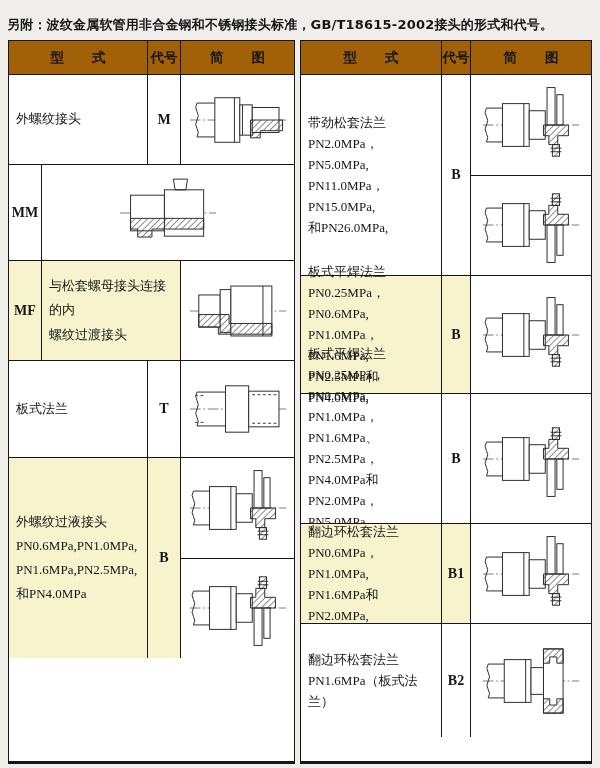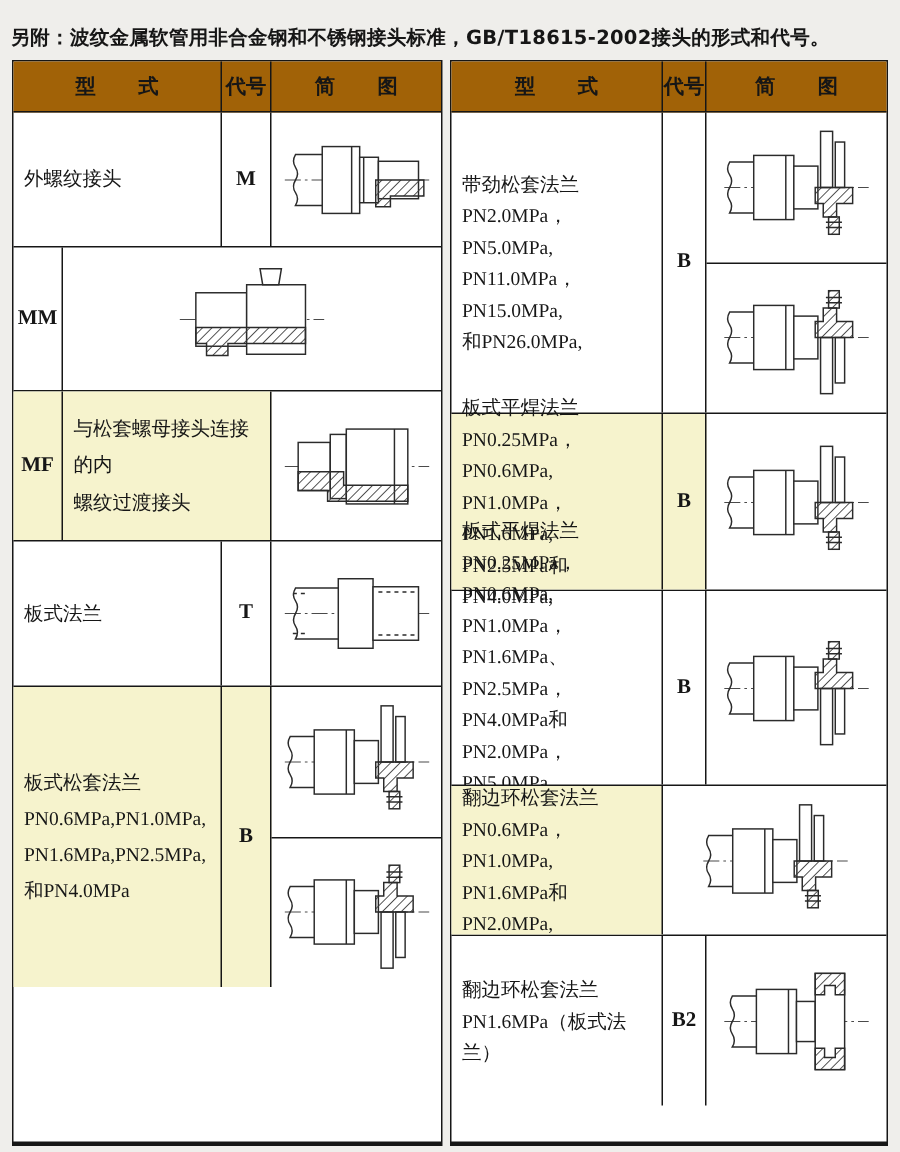--- a/index.html
+++ b/index.html
@@ -145,21 +145,21 @@
           <rect stroke="#2b2b2b" stroke-width="1.1" fill="#fff" x="68" y="26" width="34" height="40"></rect>
           <line stroke="#2b2b2b" stroke-width="1.1" fill="none" x1="72" y1="30" x2="100" y2="30" stroke-dasharray="3 3"></line>
           <line stroke="#2b2b2b" stroke-width="1.1" fill="none" x1="72" y1="62" x2="100" y2="62" stroke-dasharray="3 3"></line>
           <line stroke="#2b2b2b" stroke-width="1.1" fill="none" x1="8" y1="31" x2="20" y2="31" stroke-dasharray="3 3"></line>
           <line stroke="#2b2b2b" stroke-width="1.1" fill="none" x1="8" y1="61" x2="20" y2="61" stroke-dasharray="3 3"></line>
         </svg>
     </div>
   </div>
 
   <div class="trow" style="height:200px">
-    <div class="cell ctype type hl">板式松套法兰
+    <div class="cell ctype type hl">外螺纹过液接头
 PN0.6MPa,PN1.0MPa,
 PN1.6MPa,PN2.5MPa,
 和PN4.0MPa</div>
     <div class="cell ccode code hl">B</div>
     <div class="diagcol">
       <div class="cell cdiag first" style="height:100px">
         <svg class="fit" viewBox="0 0 112 92">
             <defs>
               <pattern id="h5" width="5" height="5" patternUnits="userSpaceOnUse" patternTransform="rotate(45)">
                 <line x1="0" y1="0" x2="0" y2="5" stroke="#3a3a3a" stroke-width="1.3"></line>
@@ -314,20 +314,21 @@
           <line stroke="#2b2b2b" stroke-width="1.1" fill="none" x1="78" y1="16" x2="90" y2="16"></line>
           <line stroke="#2b2b2b" stroke-width="1.1" fill="none" x1="78" y1="20" x2="90" y2="20"></line>
         </svg>
     </div>
   </div>
 
   <div class="trow" style="height:100px">
     <div class="cell ctype type hl">翻边环松套法兰
 PN0.6MPa，PN1.0MPa,
 PN1.6MPa和PN2.0MPa,</div>
+    <div class="cell ccode code hl">B1</div>
     <div class="cell cdiag">
       <svg class="fit" viewBox="0 0 112 92">
           <defs>
             <pattern id="h11" width="5" height="5" patternUnits="userSpaceOnUse" patternTransform="rotate(45)">
               <line x1="0" y1="0" x2="0" y2="5" stroke="#3a3a3a" stroke-width="1.3"></line>
             </pattern>
           </defs>
           <line x1="2" y1="46" x2="110" y2="46" stroke="#4a4a4a" stroke-width="0.8" stroke-dasharray="12 3 2 3"></line>
           <path stroke="#2b2b2b" stroke-width="1.1" fill="none" d="M24 27 H6 q-3 5 0 9.5 q3 4.5 0 9.5 q-3 5 0 9.5 q3 4.5 0 9.5 H24"></path>
           <rect stroke="#2b2b2b" stroke-width="1.1" fill="#fff" x="24" y="22" width="30" height="48"></rect>

